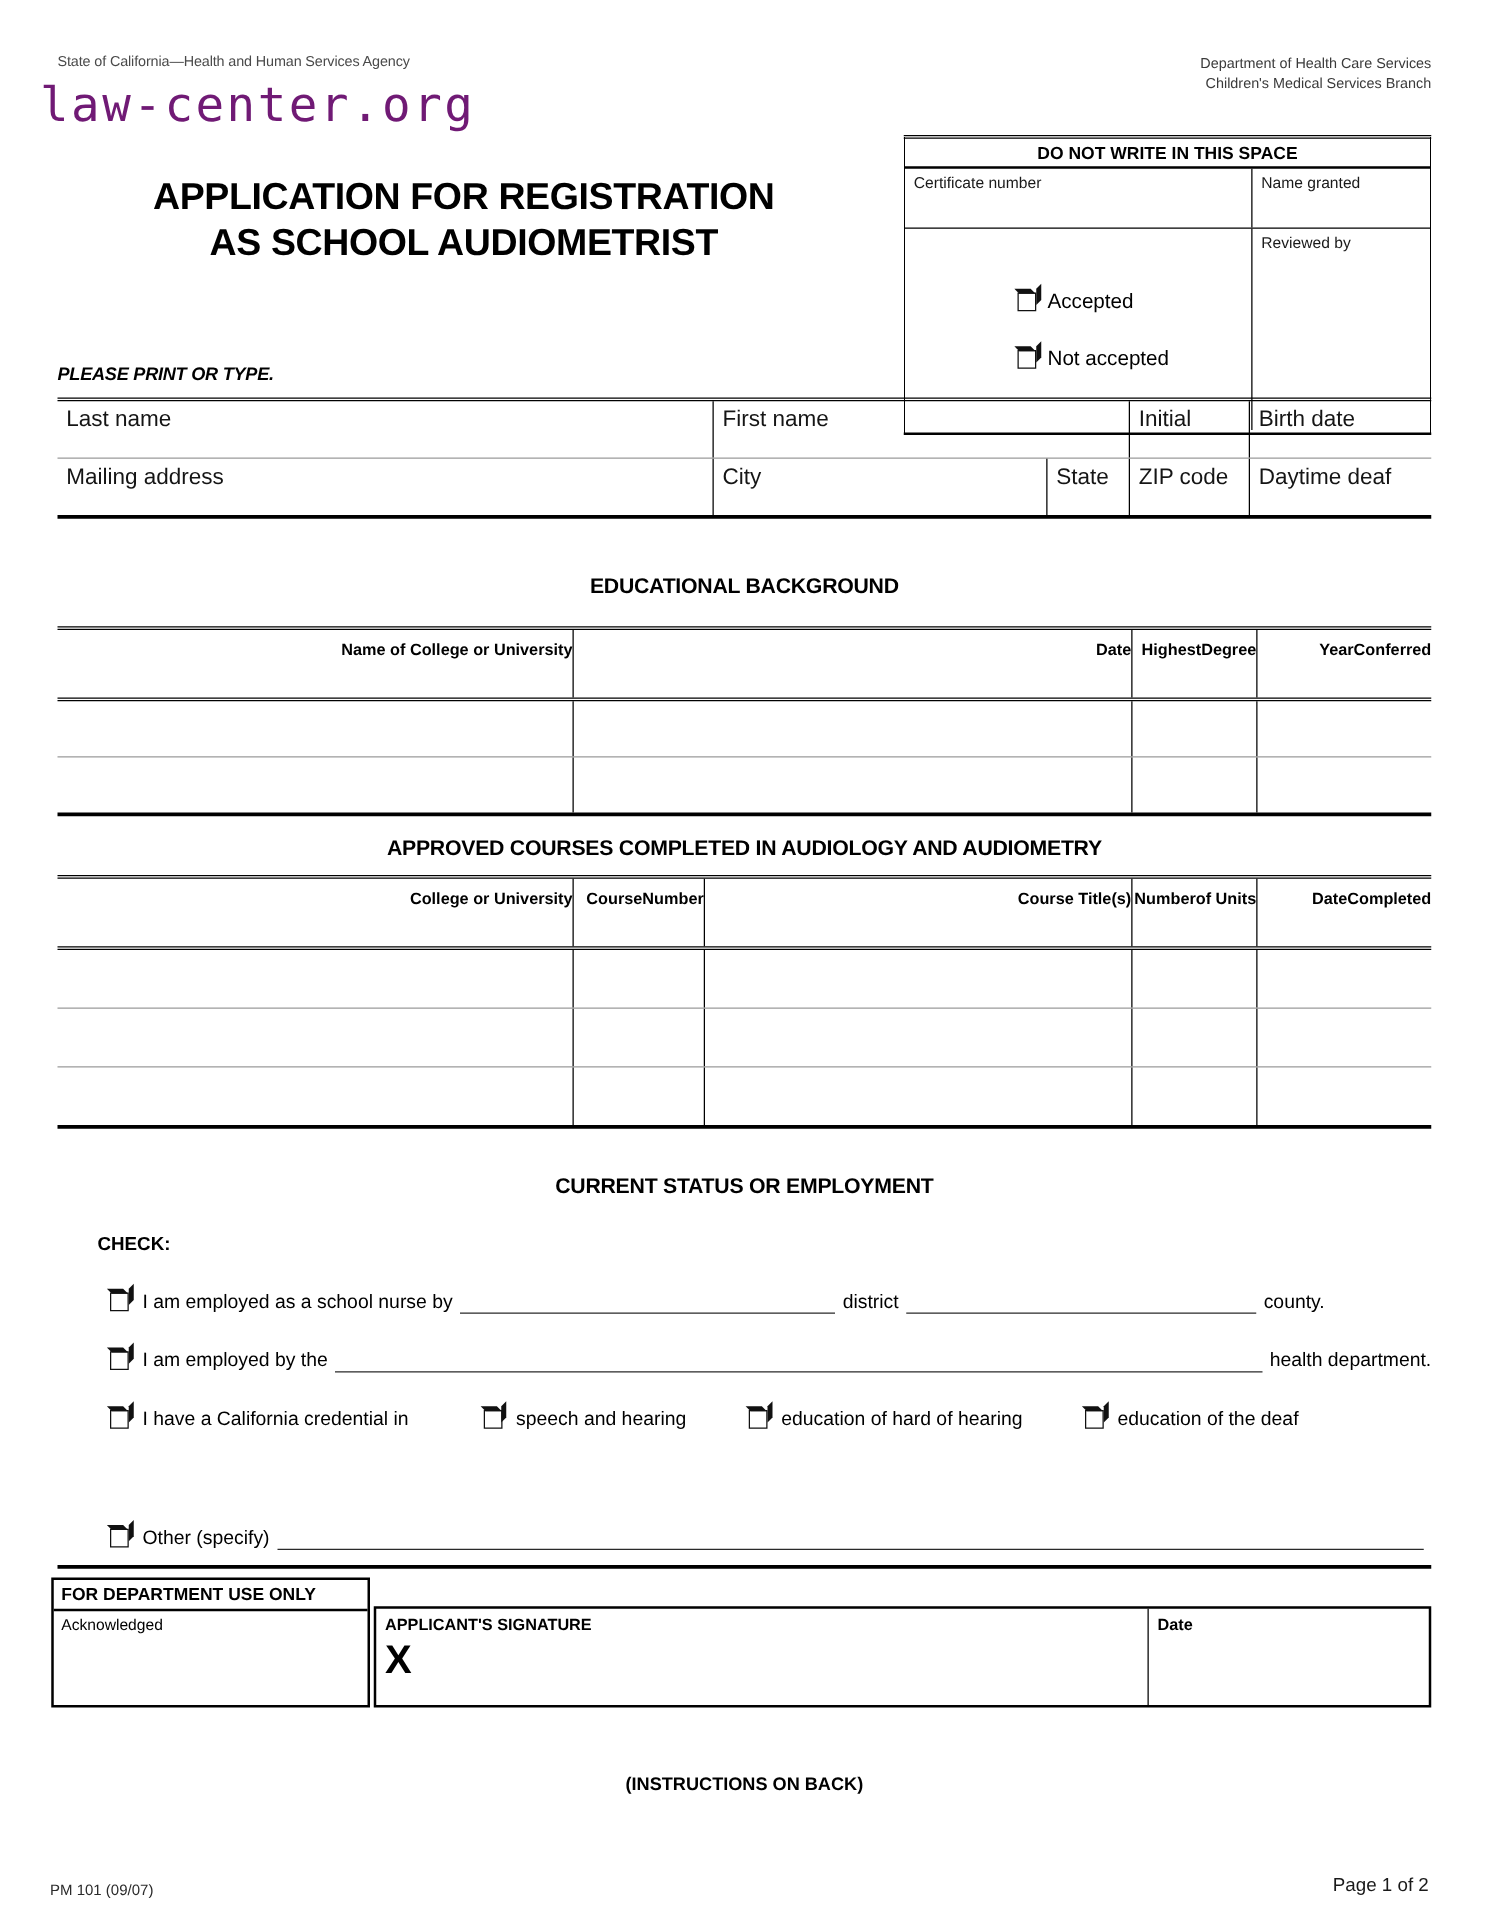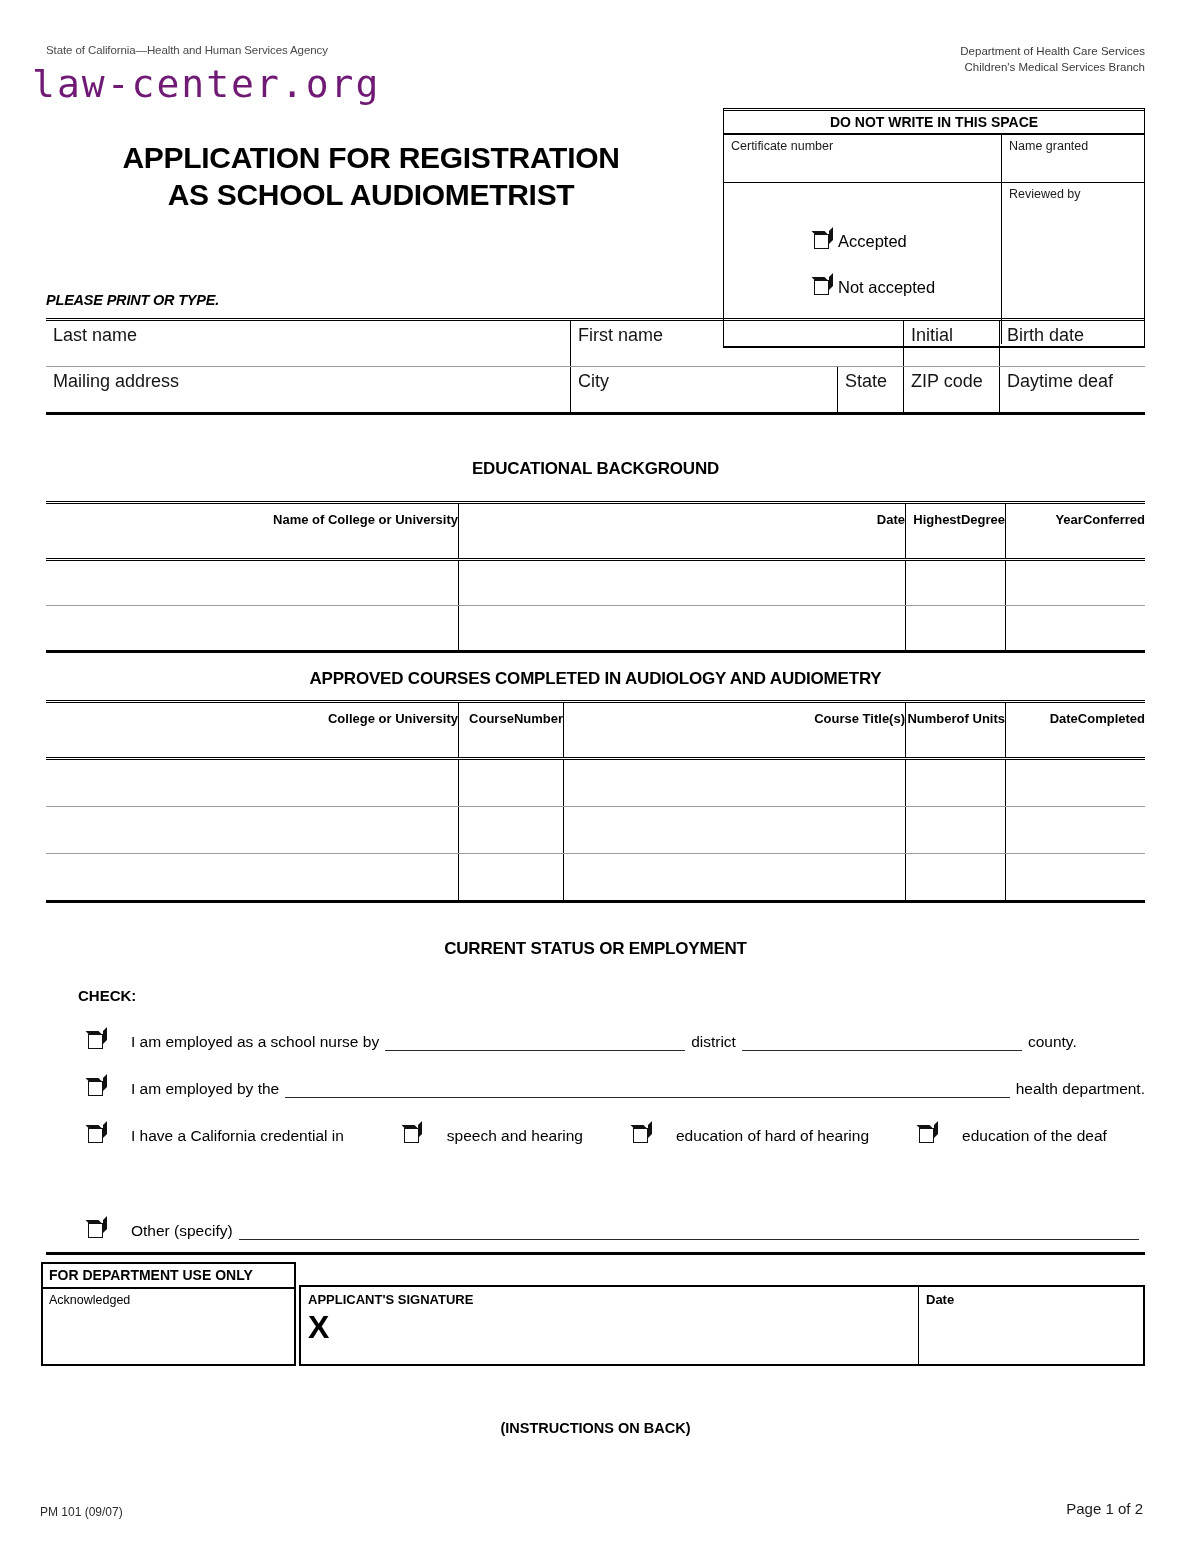--- a/index.html
+++ b/index.html
@@ -115,21 +115,21 @@
 
   
   .check-label {
     position:absolute; left:46px; font-size:15px; font-weight:bold;margin-left:32px;
   }
   .cl-row {
     position:absolute; left:88px; right:46px;
     display:flex; align-items:flex-end; font-size:15.5px; white-space:nowrap;
   }
   .cl-row .cbx { margin-bottom:2px; }
-  .cl-txt { margin-left:28px; }
+  .cl-txt { margin-left:11px; }
   .fill {
     border-bottom:1.6px solid #2a2a2a; height:17px; margin:0 6px;
   }
 
   
   .dept-box {
     position:absolute; left:41px; top:1262px; width:255px; height:104px;
     border:2.6px solid #000;
   }
   .dept-title {

